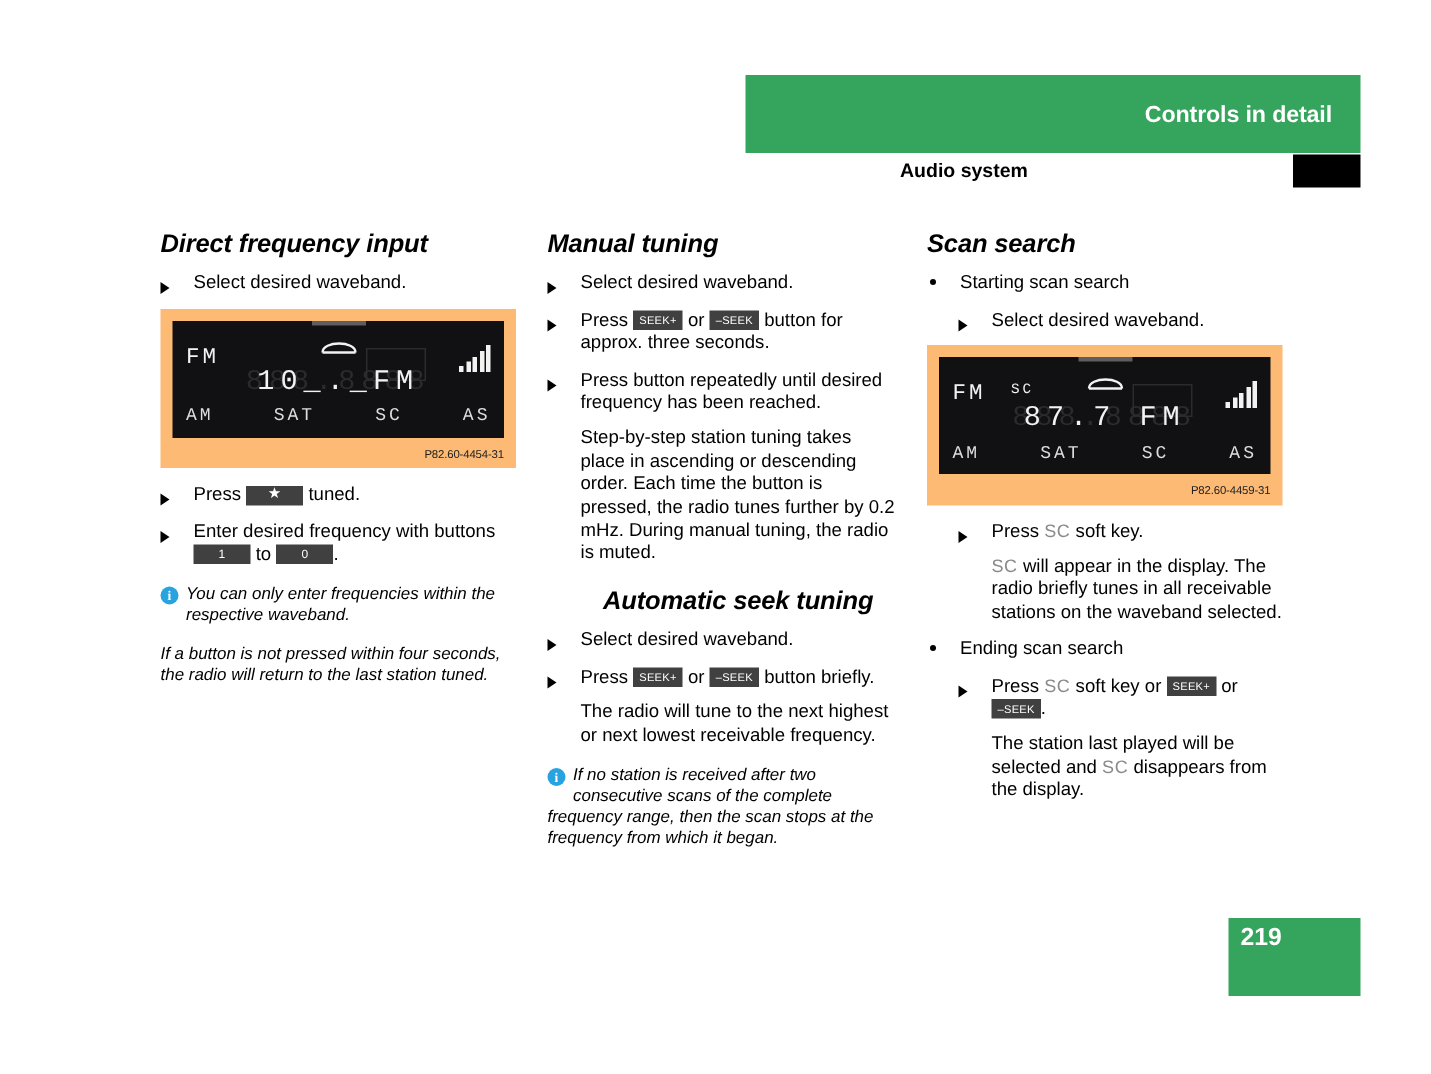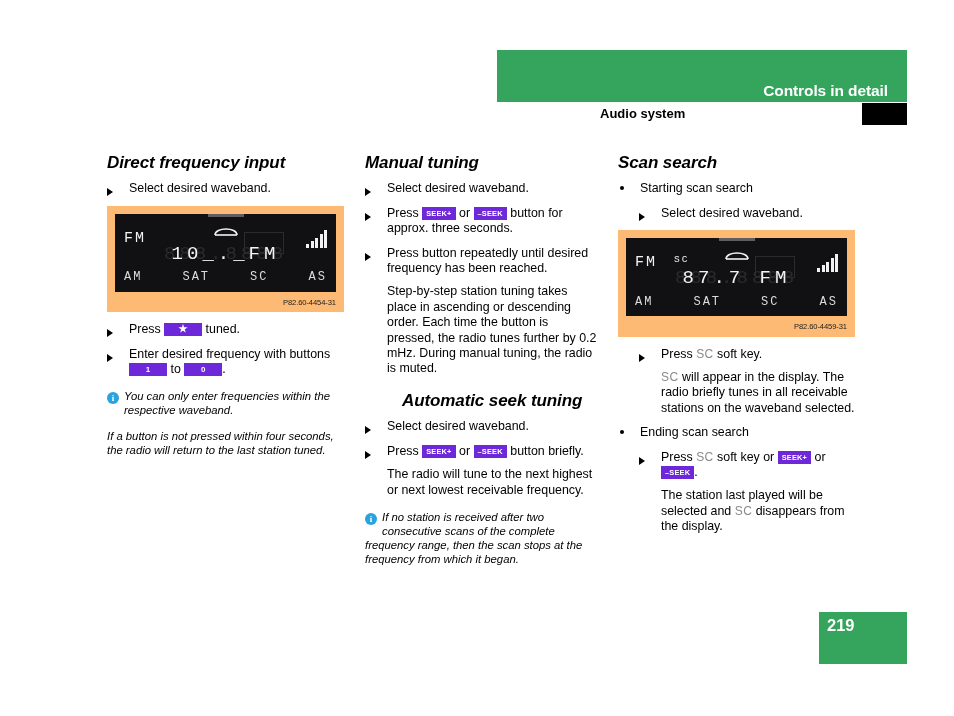--- a/index.html
+++ b/index.html
@@ -21,21 +21,21 @@
     position: absolute;
     left: 497px;
     top: 50px;
     width: 410px;
     height: 52px;
     background: #35a45c;
   }
   .header-green-title {
     position: absolute;
     right: 19px;
-    bottom: 2px;
+    bottom: 16px;
     color: #ffffff;
     font-size: 15.5px;
     font-weight: bold;
     letter-spacing: -0.1px;
     white-space: nowrap;
   }
   .header-sub-black {
     position: absolute;
     left: 862px;
     top: 103px;
@@ -139,24 +139,24 @@
     font-weight: bold;
     font-size: 9px;
     line-height: 12px;
     text-align: center;
     font-family: "Liberation Serif", serif;
   }
 
   
   .key {
     display: inline-block;
-    background: #6d28d9;
+    background: #404040;
     color: #fff;
     font-size: 7.4px;
-    font-weight: bold;
+    font-weight: normal;
     letter-spacing: 0.2px;
     line-height: 11px;
     padding: 1px 4px 1px 4px;
     vertical-align: 1px;
     min-width: 20px;
     text-align: center;
     font-family: "Liberation Sans", sans-serif;
     white-space: nowrap;
   }
   .key.star {

